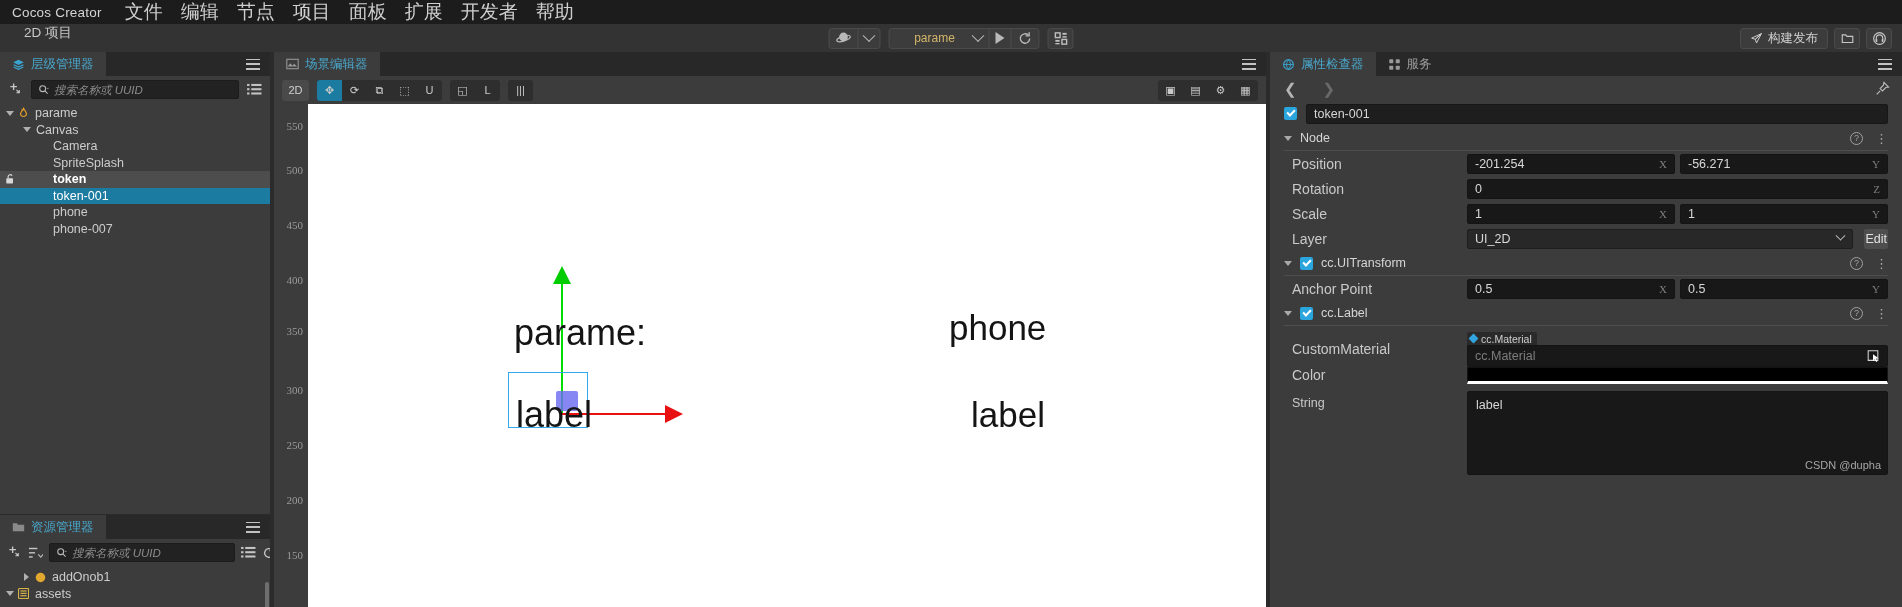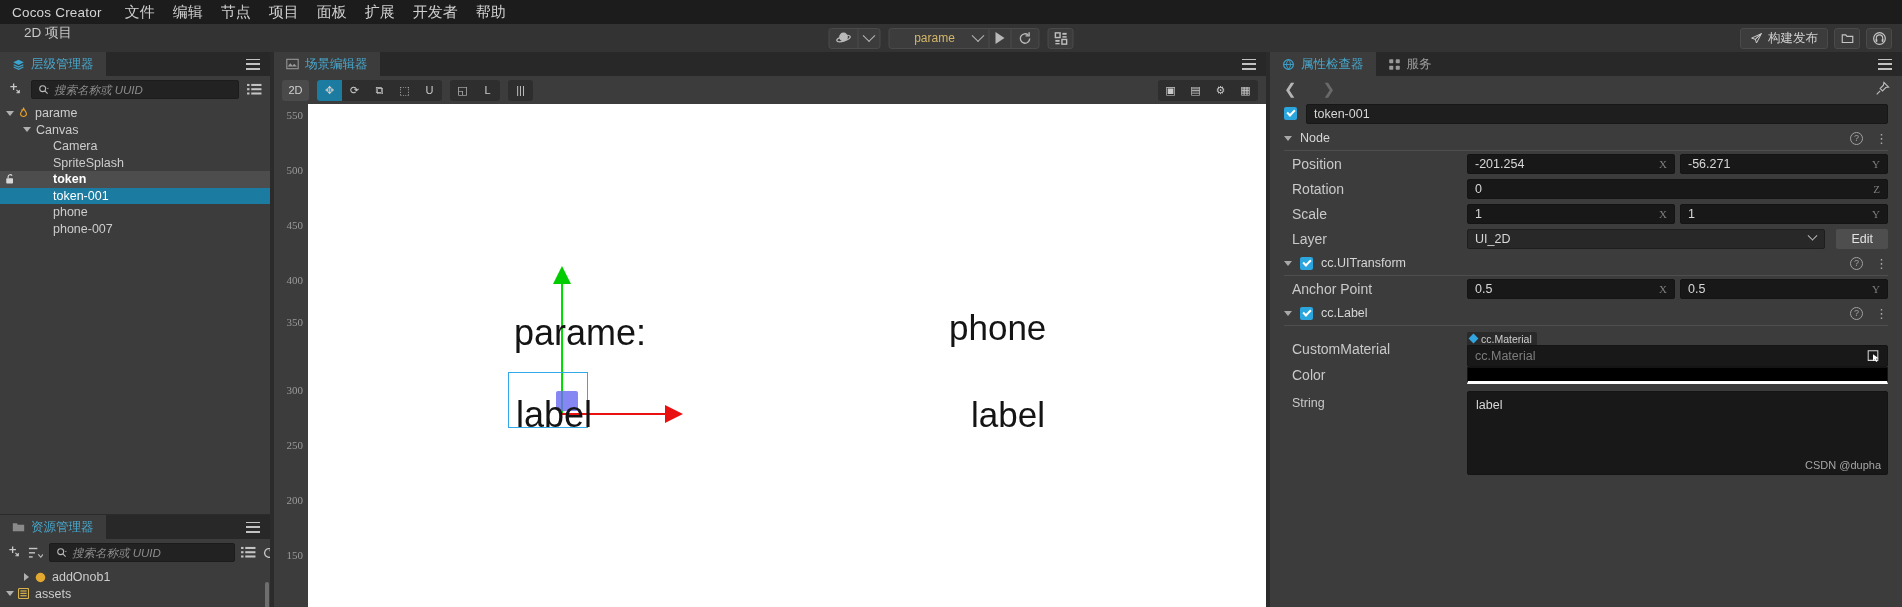--- a/index.html
+++ b/index.html
@@ -13,21 +13,21 @@
     -webkit-font-smoothing: antialiased;
   }
   .app { width: 1902px; height: 607px; display: flex; flex-direction: column; position: relative; }
 
   
   .menubar {
     height: 24px; background: #1c1c1c; display: flex; align-items: center;
     padding-left: 10px; flex: 0 0 24px; gap: 0px;
   }
   .menubar .brand { color: #d4d4d4; font-size: 13.5px; padding: 0 14px 0 2px; letter-spacing: .2px;}
-  .menubar .mi { color: #cfcfcf; font-size: 15px; padding: 0 9px; cursor: default; }
+  .menubar .mi { color: #cfcfcf; font-size: 19px; padding: 0 9px; cursor: default; }
 
   
   .toolbar {
     height: 28px; background: #333333; flex: 0 0 28px;
     display: flex; position: relative;
   }
   .toolbar .proj-title { color: #c8c8c8; font-size: 13.5px; padding-left: 24px; }
   .tb-center {
     position: absolute; left: 50%; top: 0; transform: translateX(-50%);
     height: 28px; display: flex; align-items: center; gap: 8px;
@@ -204,21 +204,21 @@
   }
   .select-field {
     flex: 1 1 auto; height: 20px; background: #282828; border: 1px solid #1e1e1e; border-radius: 2px;
     display: flex; align-items: center; padding: 0 7px; position: relative; color: #d8d8d8; font-size: 12.5px;
   }
   .select-field .chev2 {
     position: absolute; right: 8px; width: 7px; height: 7px;
     border-right: 1.5px solid #bcbcbc; border-bottom: 1.5px solid #bcbcbc; transform: rotate(45deg) translate(-2px,-2px);
   }
   .edit-btn {
-    margin-left: 6px; height: 20px; padding: 0 15px; background: #4e4e4e; border-radius: 2px;
+    margin-left: 6px; height: 20px; padding: 0 1px; background: #4e4e4e; border-radius: 2px;
     color: #e2e2e2; font-size: 12.5px; display: flex; align-items: center;
   }
 
   .mat-row { height: 36px; display: flex; align-items: flex-start; padding: 4px 14px 0 22px; }
   .mat-tagwrap { flex: 1 1 auto; position: relative; }
   .mat-tag {
     display: inline-flex; align-items: center; gap: 4px; height: 13px;
     background: #2a2a2a; padding: 0 5px 0 3px; font-size: 10.5px; color: #cfcfcf;
     border-top-left-radius: 2px; border-top-right-radius: 2px;
   }
@@ -589,25 +589,25 @@
               <div class="stool">▣</div>
               <div class="stool">▤</div>
               <div class="stool">⚙</div>
               <div class="stool">▦</div>
             </div>
         </div>
       </div>
 
       <div class="viewport">
         <div class="ruler-y" id="ruler-y">
-            <div class="tick" style="top: 5px;">550</div>
+            <div class="tick" style="top: 16px;">550</div>
             <div class="tick" style="top: 60px;">500</div>
             <div class="tick" style="top: 115px;">450</div>
             <div class="tick" style="top: 170px; margin-left: 35px;">400</div>
-            <div class="tick" style="top: 212px; margin-left: 22px;">350</div>
+            <div class="tick" style="top: 221px; margin-left: 22px;">350</div>
             <div class="tick" style="top: 280px;">300</div>
             <div class="tick" style="top: 335px;">250</div>
             <div class="tick" style="top: 390px;">200</div>
             <div class="tick" style="top: 445px;">150</div>
           </div>
         <div class="canvas-area">
 
           <div class="gizmo-y" style="left:253px; top:180px; height:130px;"></div>
           <div class="gizmo-y-head" style="left:245px; top:162px;"></div>
 

